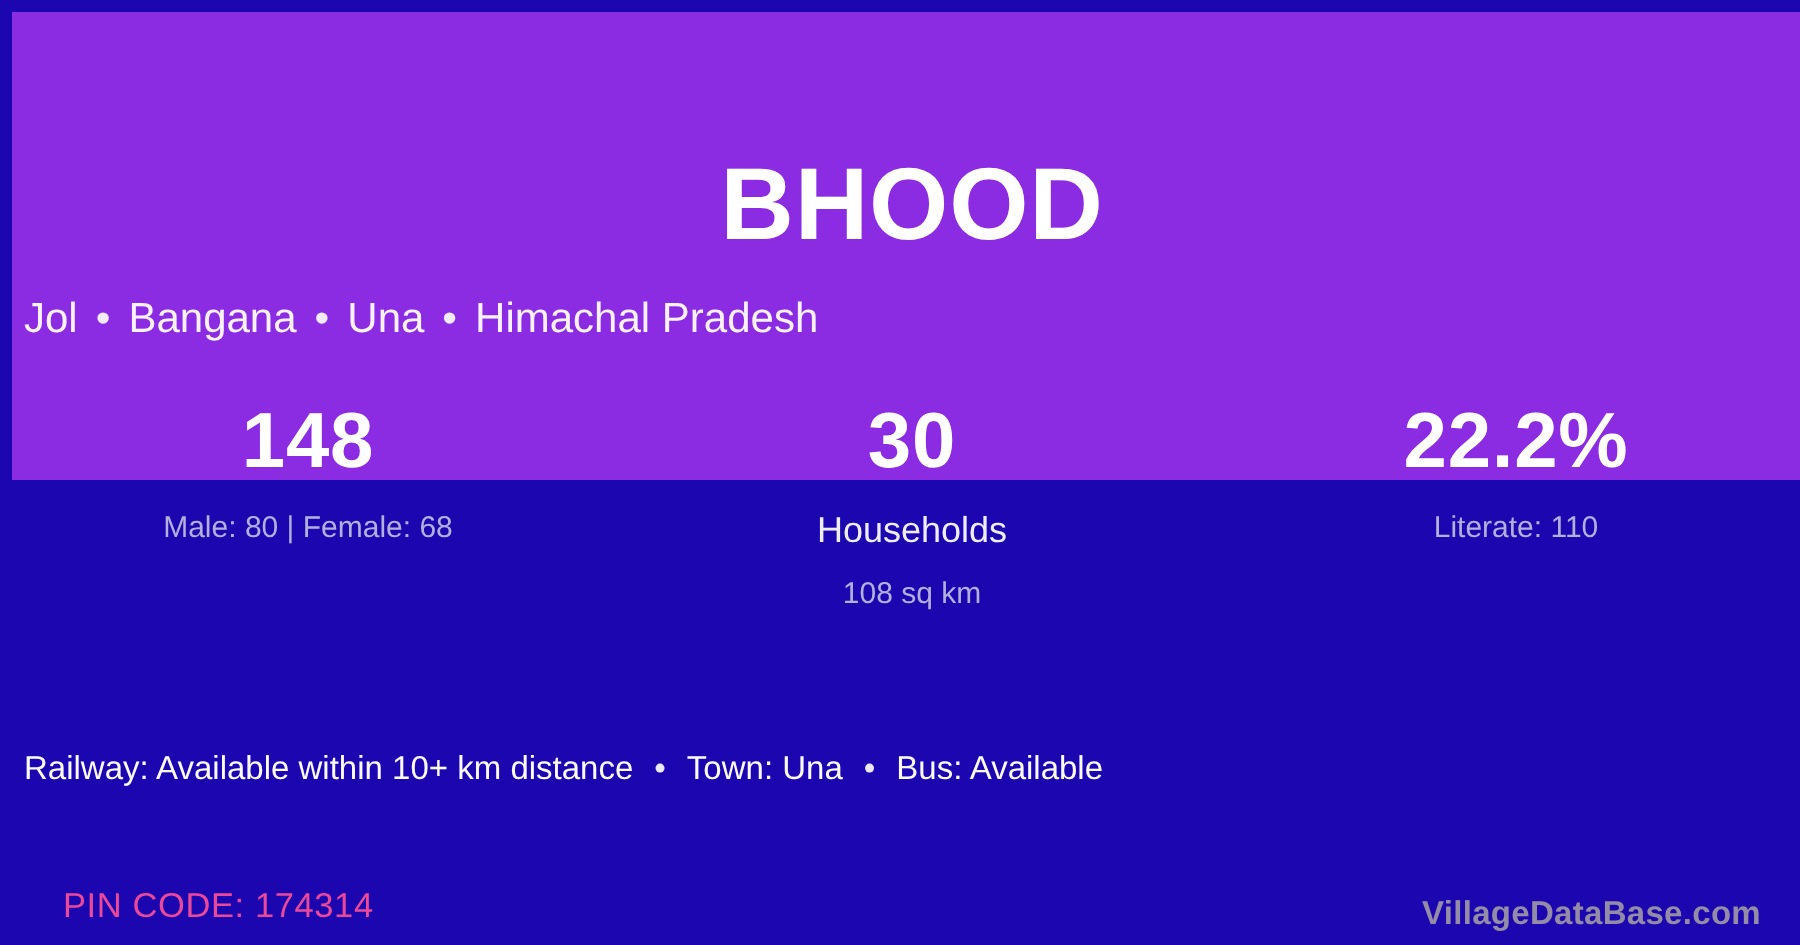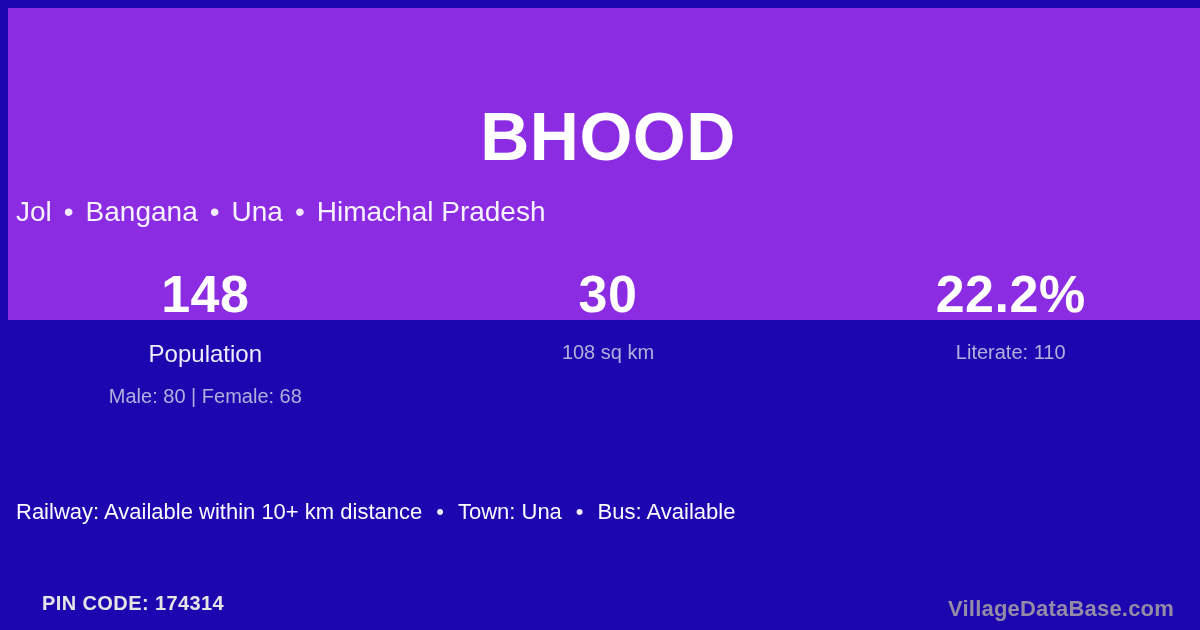--- a/index.html
+++ b/index.html
@@ -100,24 +100,24 @@
   }
   .amenities .sep {
     display:inline-block;
     padding:0 10px;
     color:#EDE9FA;
   }
   
   .pin {
     position:absolute;
     left:30px; top:575px;
-    font-size:20px;
+    font-size:23px;
     line-height:32px;
-    font-weight:bold;
-    color:#e5e5e5;
+    font-weight:normal;
+    color:#ec4899;
     letter-spacing:0.4px;
     white-space:nowrap;
   }
   .brand {
     position:absolute;
     right:30px; top:583px;
     font-size:22px;
     line-height:28px;
     font-weight:bold;
     color:#948CA6;
@@ -135,26 +135,26 @@
   <div class="title">BHOOD</div>
 
   <div class="subtitle">
     <span>Jol</span><span class="sep">•</span><span>Bangana</span><span class="sep">•</span><span>Una</span><span class="sep">•</span><span>Himachal Pradesh</span>
   </div>
 
   <div class="stats">
 
     <div class="stat">
       <div class="stat-value">148</div>
-      <div class="stat-label">Population</div>
       <div class="stat-sub">Male: 80 | Female: 68</div>
     </div>
 
     <div class="stat">
       <div class="stat-value">30</div>
+      <div class="stat-label">Households</div>
       <div class="stat-sub">108 sq km</div>
     </div>
 
     <div class="stat">
       <div class="stat-value">22.2%</div>
       <div class="stat-sub">Literate: 110</div>
     </div>
 
   </div>
 

